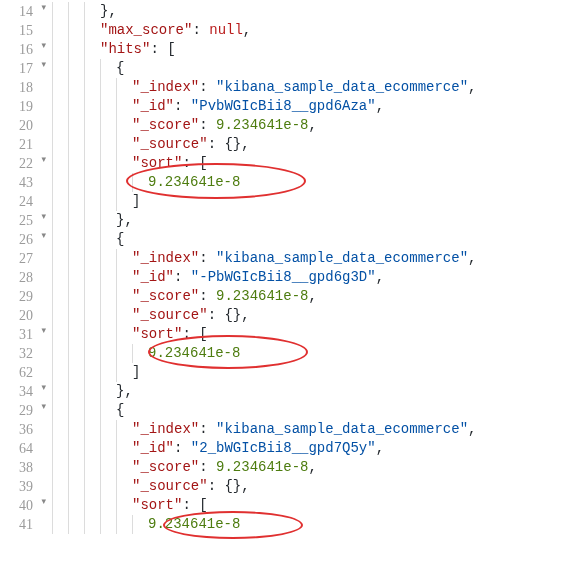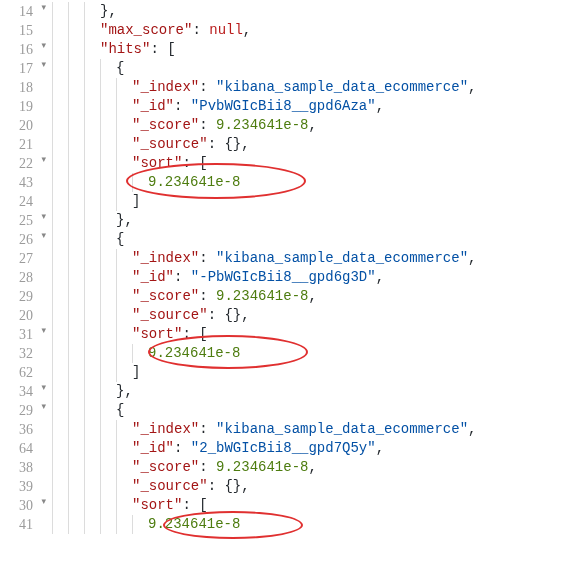--- a/index.html
+++ b/index.html
@@ -176,21 +176,21 @@
     </div>
     <div class="gutter-line">
       <span class="gutter-num">38</span>
       <span class="fold-marker"></span>
     </div>
     <div class="gutter-line">
       <span class="gutter-num">39</span>
       <span class="fold-marker"></span>
     </div>
     <div class="gutter-line">
-      <span class="gutter-num">30</span>
+      <span class="gutter-num">40</span>
       <span class="fold-marker">▾</span>
     </div>
     <div class="gutter-line">
       <span class="gutter-num">41</span>
       <span class="fold-marker"></span>
     </div>
   </div>
 
 <div class="code-area" id="code">
 

